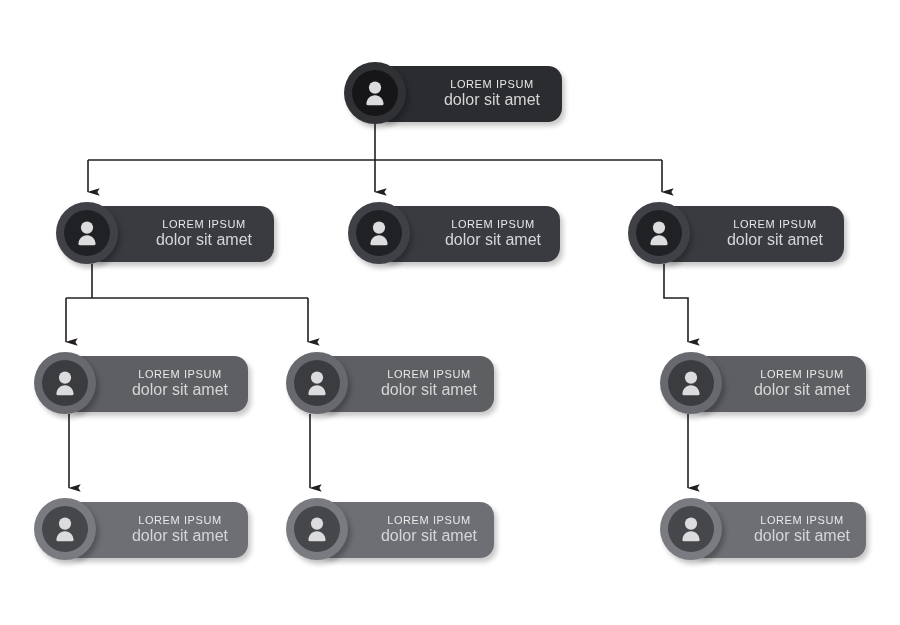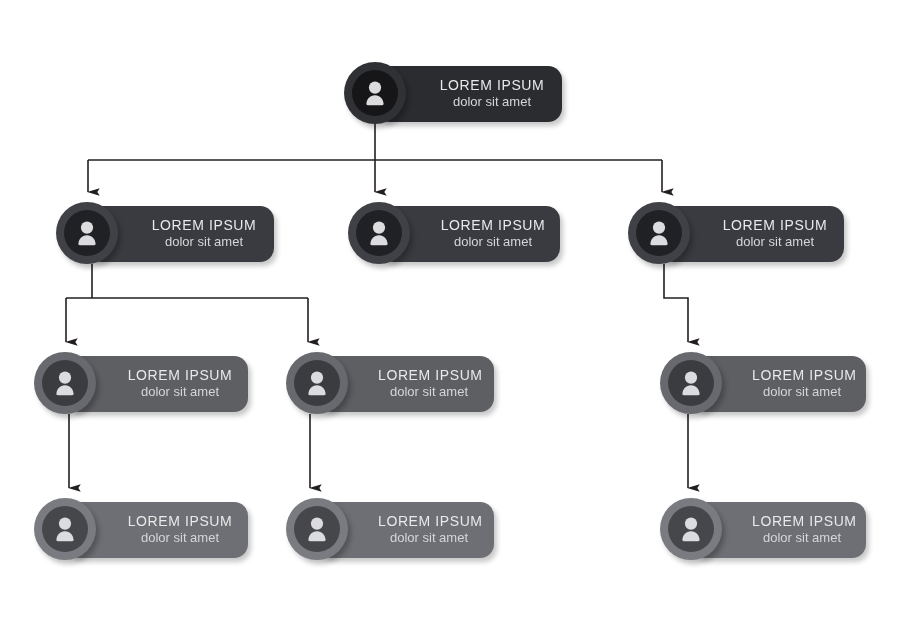--- a/index.html
+++ b/index.html
@@ -45,28 +45,28 @@
     position: absolute;
     left: 60px;
     right: 14px;
     top: 50%;
     transform: translateY(-50%);
     text-align: center;
     line-height: 1.12;
   }
   .node .title {
     display: block;
-    font-size: 14px;
+    font-size: 11px;
     letter-spacing: 0.6px;
     color: #e9e9ea;
     white-space: nowrap;
   }
   .node .subtitle {
     display: block;
-    font-size: 13px;
+    font-size: 16px;
     color: #d6d6d8;
     white-space: nowrap;
     margin-top: 1px;
   }
   
   .node .avatar {
     position: absolute;
     left: 0;
     top: 0;
     width: 62px;

